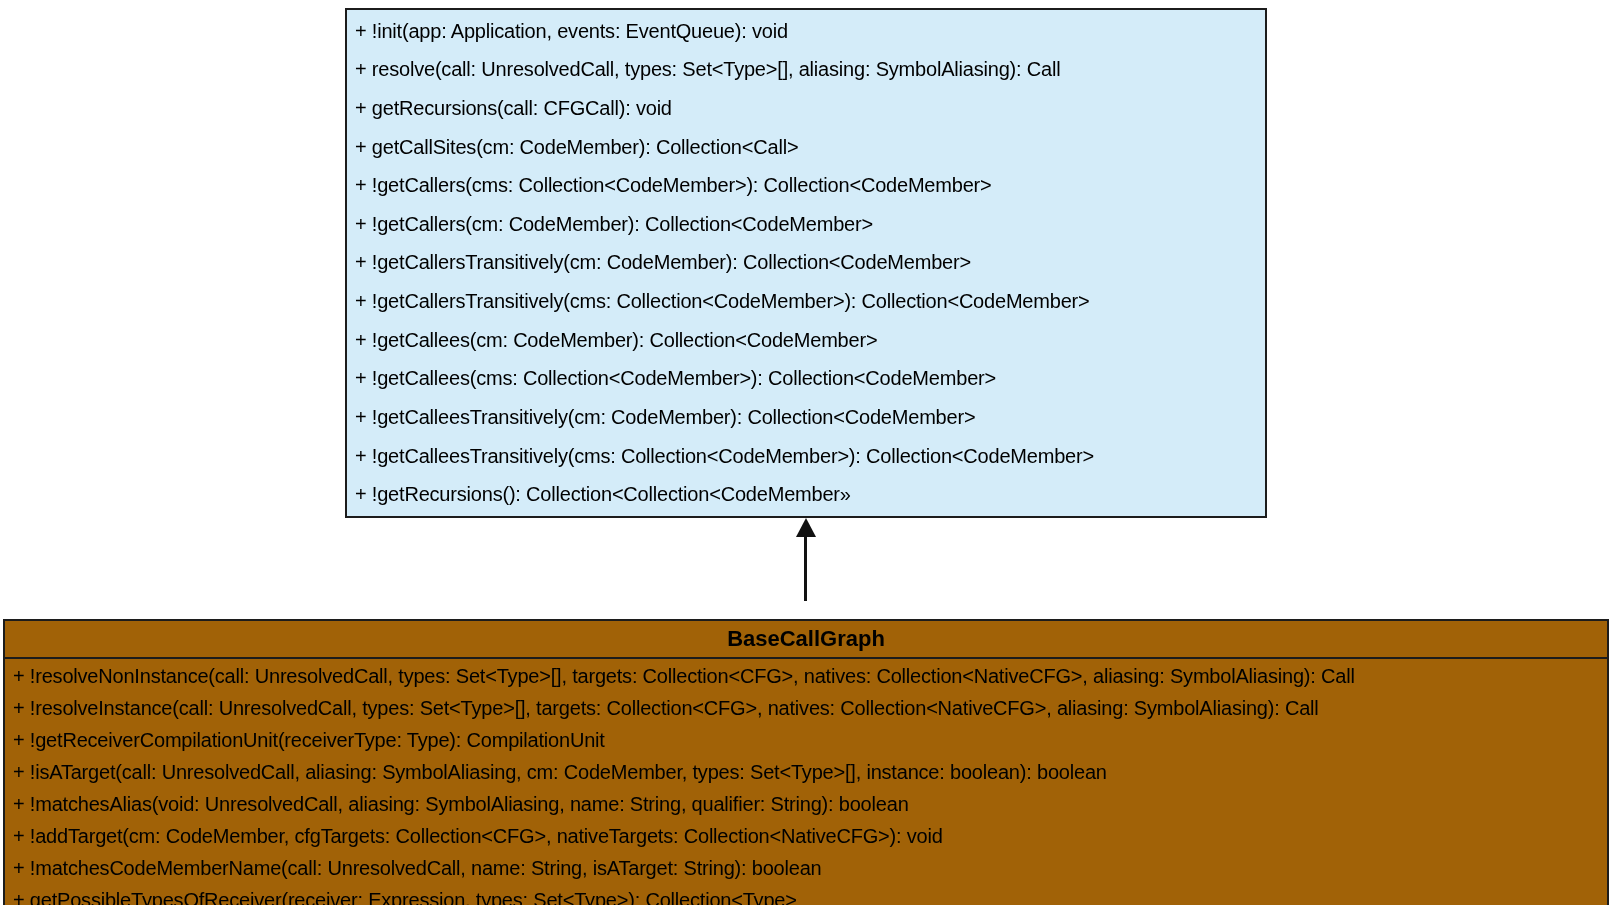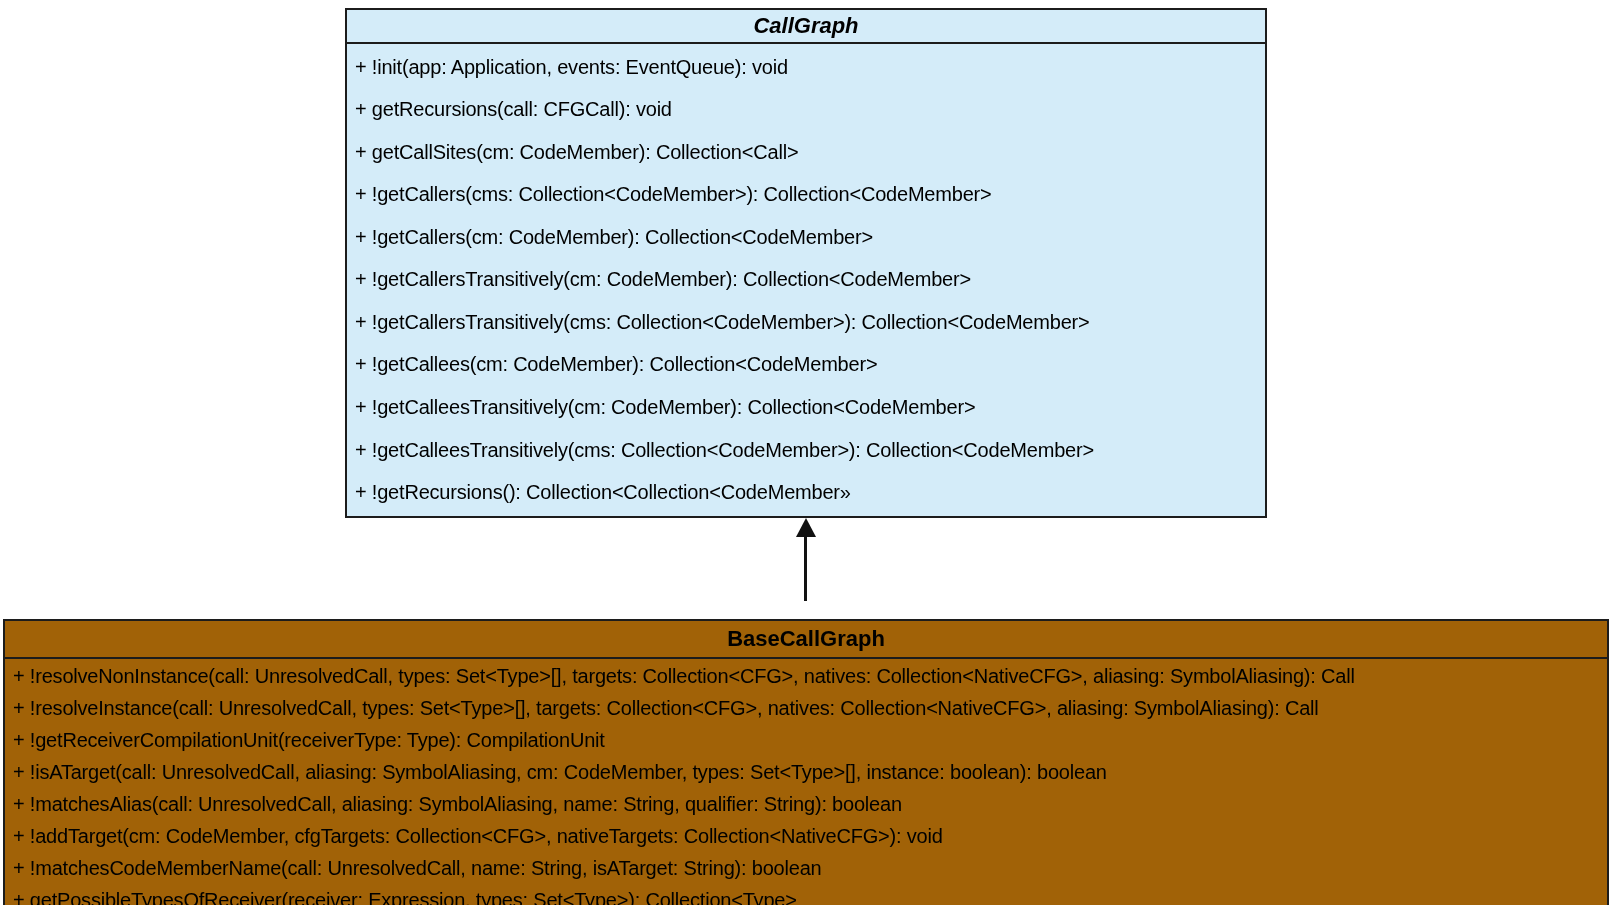--- a/index.html
+++ b/index.html
@@ -85,27 +85,29 @@
     border-right: 10px solid transparent;
     border-bottom: 19px solid #111111;
   }
 </style>
 </head>
 <body>
 
 <div class="canvas">
 
   <div class="uml-class" id="class-callgraph" style="background-color: rgb(212, 236, 249);">
-    <div class="class-header italic">CallGraph</div>
     <div class="class-methods">
 
         <div class="method-row">
           <span>+ !init(app: Application, events: EventQueue): void</span>
         </div>
 
+        <div class="method-row">
+          <span>+ resolve(call: UnresolvedCall, types: Set&lt;Type&gt;[], aliasing: SymbolAliasing): Call</span>
+        </div>
 
         <div class="method-row">
           <span>+ getRecursions(call: CFGCall): void</span>
         </div>
 
         <div class="method-row">
           <span>+ getCallSites(cm: CodeMember): Collection&lt;Call&gt;</span>
         </div>
 
 
@@ -122,20 +124,23 @@
         </div>
 
         <div class="method-row">
           <span>+ !getCallersTransitively(cms: Collection&lt;CodeMember&gt;): Collection&lt;CodeMember&gt;</span>
         </div>
 
         <div class="method-row">
           <span>+ !getCallees(cm: CodeMember): Collection&lt;CodeMember&gt;</span>
         </div>
 
+        <div class="method-row">
+          <span>+ !getCallees(cms: Collection&lt;CodeMember&gt;): Collection&lt;CodeMember&gt;</span>
+        </div>
 
         <div class="method-row">
           <span>+ !getCalleesTransitively(cm: CodeMember): Collection&lt;CodeMember&gt;</span>
         </div>
 
         <div class="method-row">
           <span>+ !getCalleesTransitively(cms: Collection&lt;CodeMember&gt;): Collection&lt;CodeMember&gt;</span>
         </div>
 
         <div class="method-row">
@@ -162,21 +167,21 @@
 
         <div class="method-row">
           <span>+ !getReceiverCompilationUnit(receiverType: Type): CompilationUnit</span>
         </div>
 
         <div class="method-row">
           <span>+ !isATarget(call: UnresolvedCall, aliasing: SymbolAliasing, cm: CodeMember, types: Set&lt;Type&gt;[], instance: boolean): boolean</span>
         </div>
 
         <div class="method-row">
-          <span>+ !matchesAlias(call: UnresolvedCall, aliasing: SymbolAliasing, name: String, qualifier: String): boolean</span>
+          <span>+ !matchesAlias(void: UnresolvedCall, aliasing: SymbolAliasing, name: String, qualifier: String): boolean</span>
         </div>
 
         <div class="method-row">
           <span>+ !addTarget(cm: CodeMember, cfgTargets: Collection&lt;CFG&gt;, nativeTargets: Collection&lt;NativeCFG&gt;): void</span>
         </div>
 
         <div class="method-row">
           <span>+ !matchesCodeMemberName(call: UnresolvedCall, name: String, isATarget: String): boolean</span>
         </div>
 

